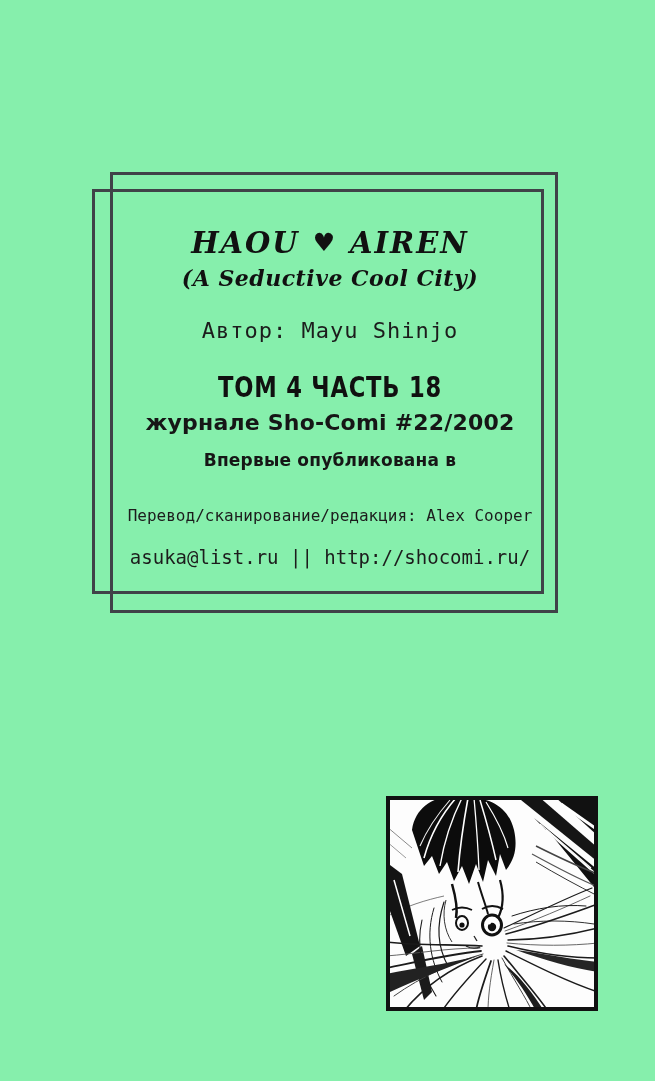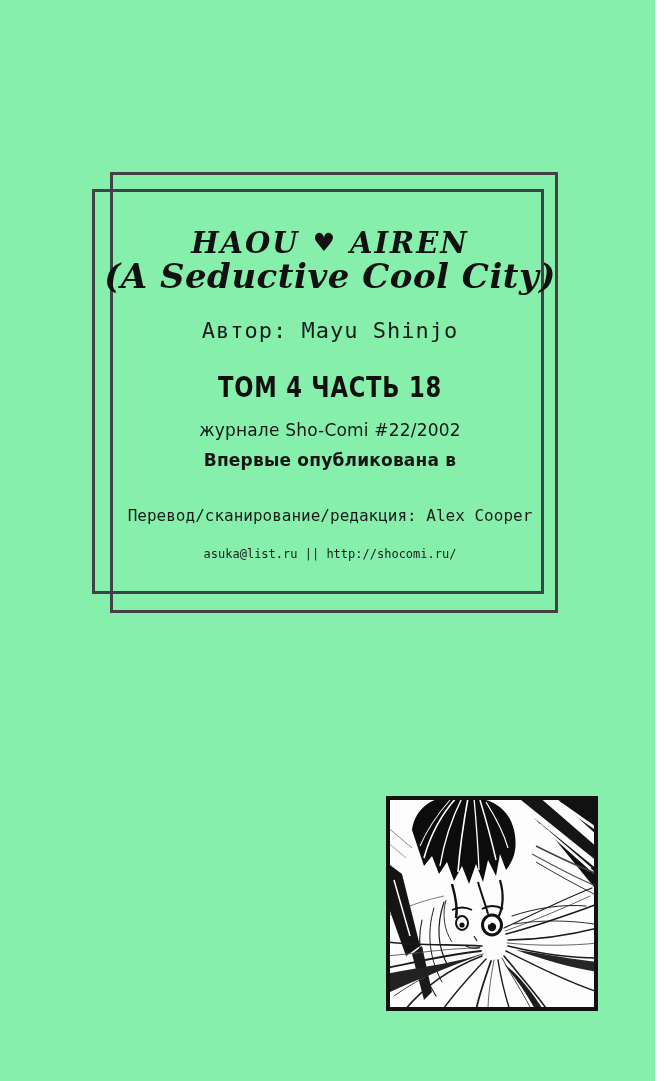--- a/index.html
+++ b/index.html
@@ -14,29 +14,29 @@
   .line{position:absolute;left:0;right:0;white-space:nowrap;line-height:1;}
   .title{
     top:229px;font-family:"DejaVu Serif",serif;font-weight:bold;font-style:italic;
     font-size:29px;letter-spacing:2px;color:#111;
   }
   .heart{
     display:inline-block;font-family:"DejaVu Sans",sans-serif;font-style:normal;
     font-size:25px;margin:0 13px;vertical-align:2px;
   }
   .subtitle{
-    top:259px;font-family:"DejaVu Serif",serif;font-weight:bold;font-style:italic;
-    font-size:34px;letter-spacing:0.5px;color:#111;
+    top:267px;font-family:"DejaVu Serif",serif;font-weight:bold;font-style:italic;
+    font-size:22px;letter-spacing:0.5px;color:#111;
   }
   .author{top:320px;font-family:"DejaVu Sans Mono","Liberation Mono",monospace;font-size:22px;letter-spacing:1px;color:#1c1c1c;}
   .volume{top:373px;font-weight:bold;font-size:29px;letter-spacing:1px;transform:scaleX(0.78);color:#101010;}
   .pub1{top:404px;font-size:17px;font-weight:600;letter-spacing:0.2px;color:#161616;margin-top:48px;}
-  .pub2{top:422px;font-size:17px;font-weight:400;letter-spacing:0.2px;color:#161616;}
+  .pub2{top:412px;font-size:22px;font-weight:700;letter-spacing:0.2px;color:#161616;}
   .credits{top:508px;font-family:"DejaVu Sans Mono","Liberation Mono",monospace;font-size:16px;color:#1c1c1c;}
-  .contact{top:548px;font-family:"DejaVu Sans Mono","Liberation Mono",monospace;font-size:12px;color:#1c1c1c;}
+  .contact{top:548px;font-family:"DejaVu Sans Mono","Liberation Mono",monospace;font-size:19px;color:#1c1c1c;}
   .panel{position:absolute;left:386px;top:796px;width:212px;height:215px;}
   .panel svg{display:block;}
 </style>
 </head>
 <body>
 
 <div class="page">
 
   <div class="frame frame-b"></div>
   <div class="frame frame-a"></div>

